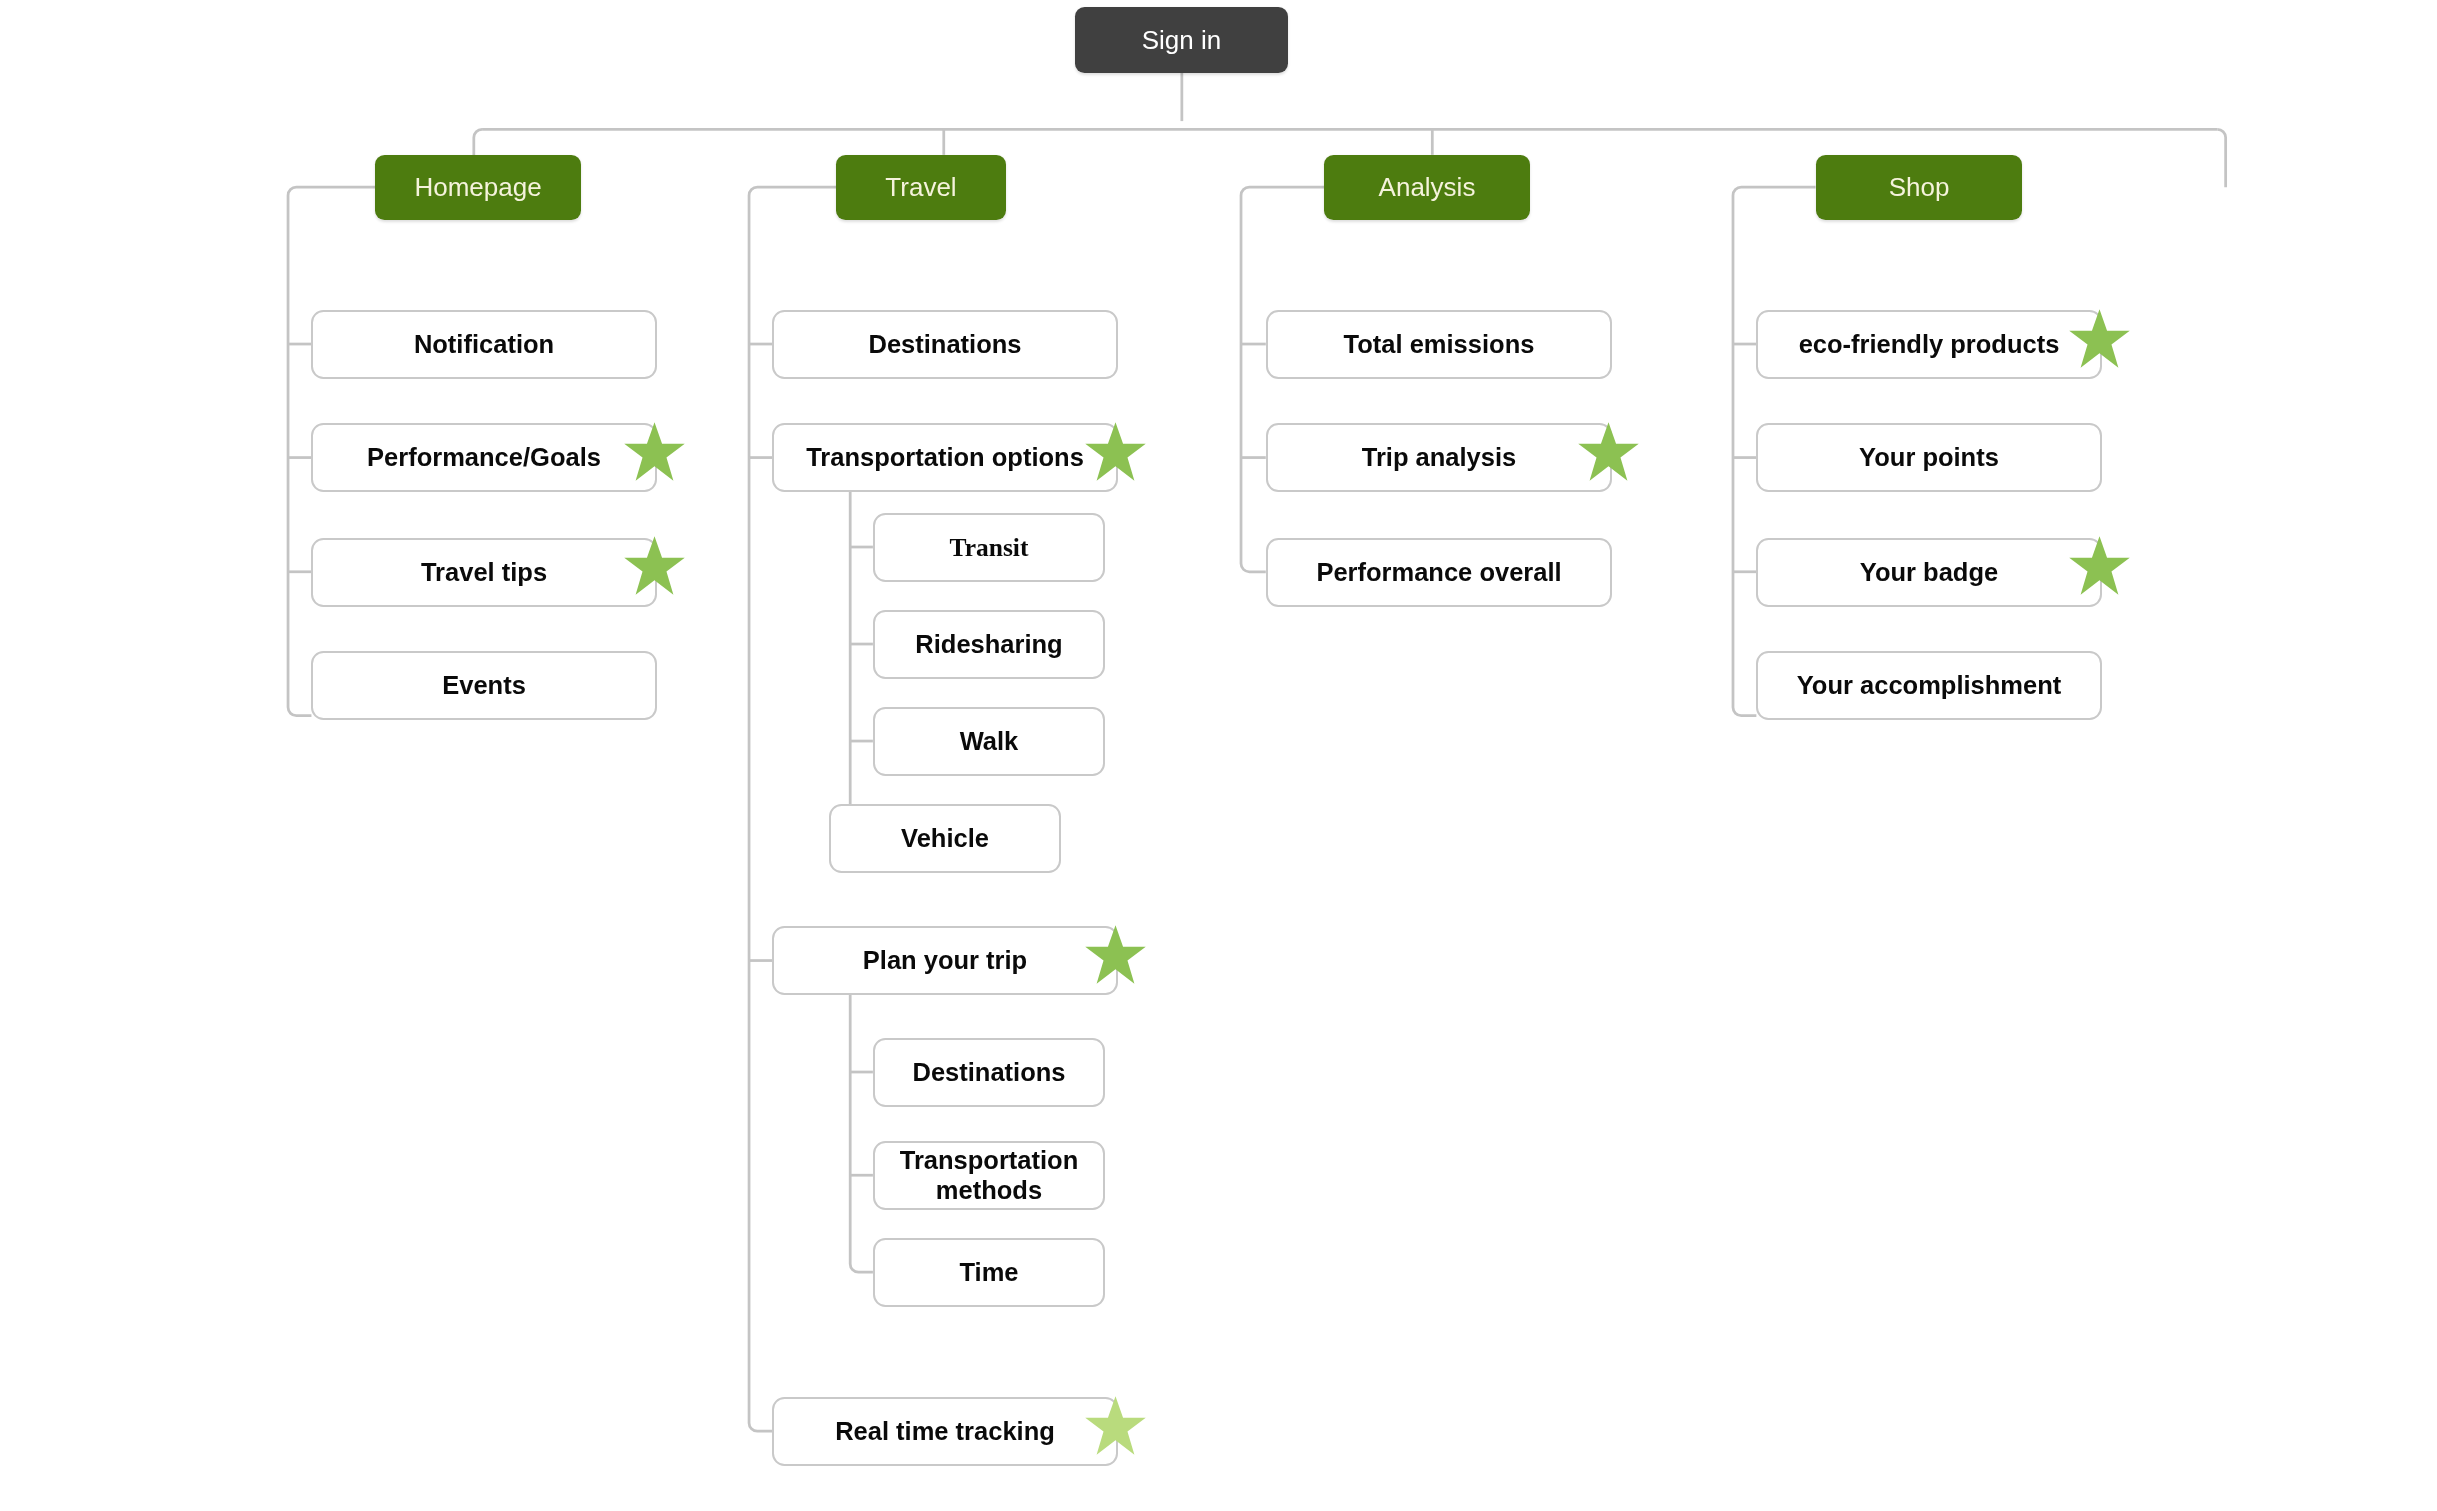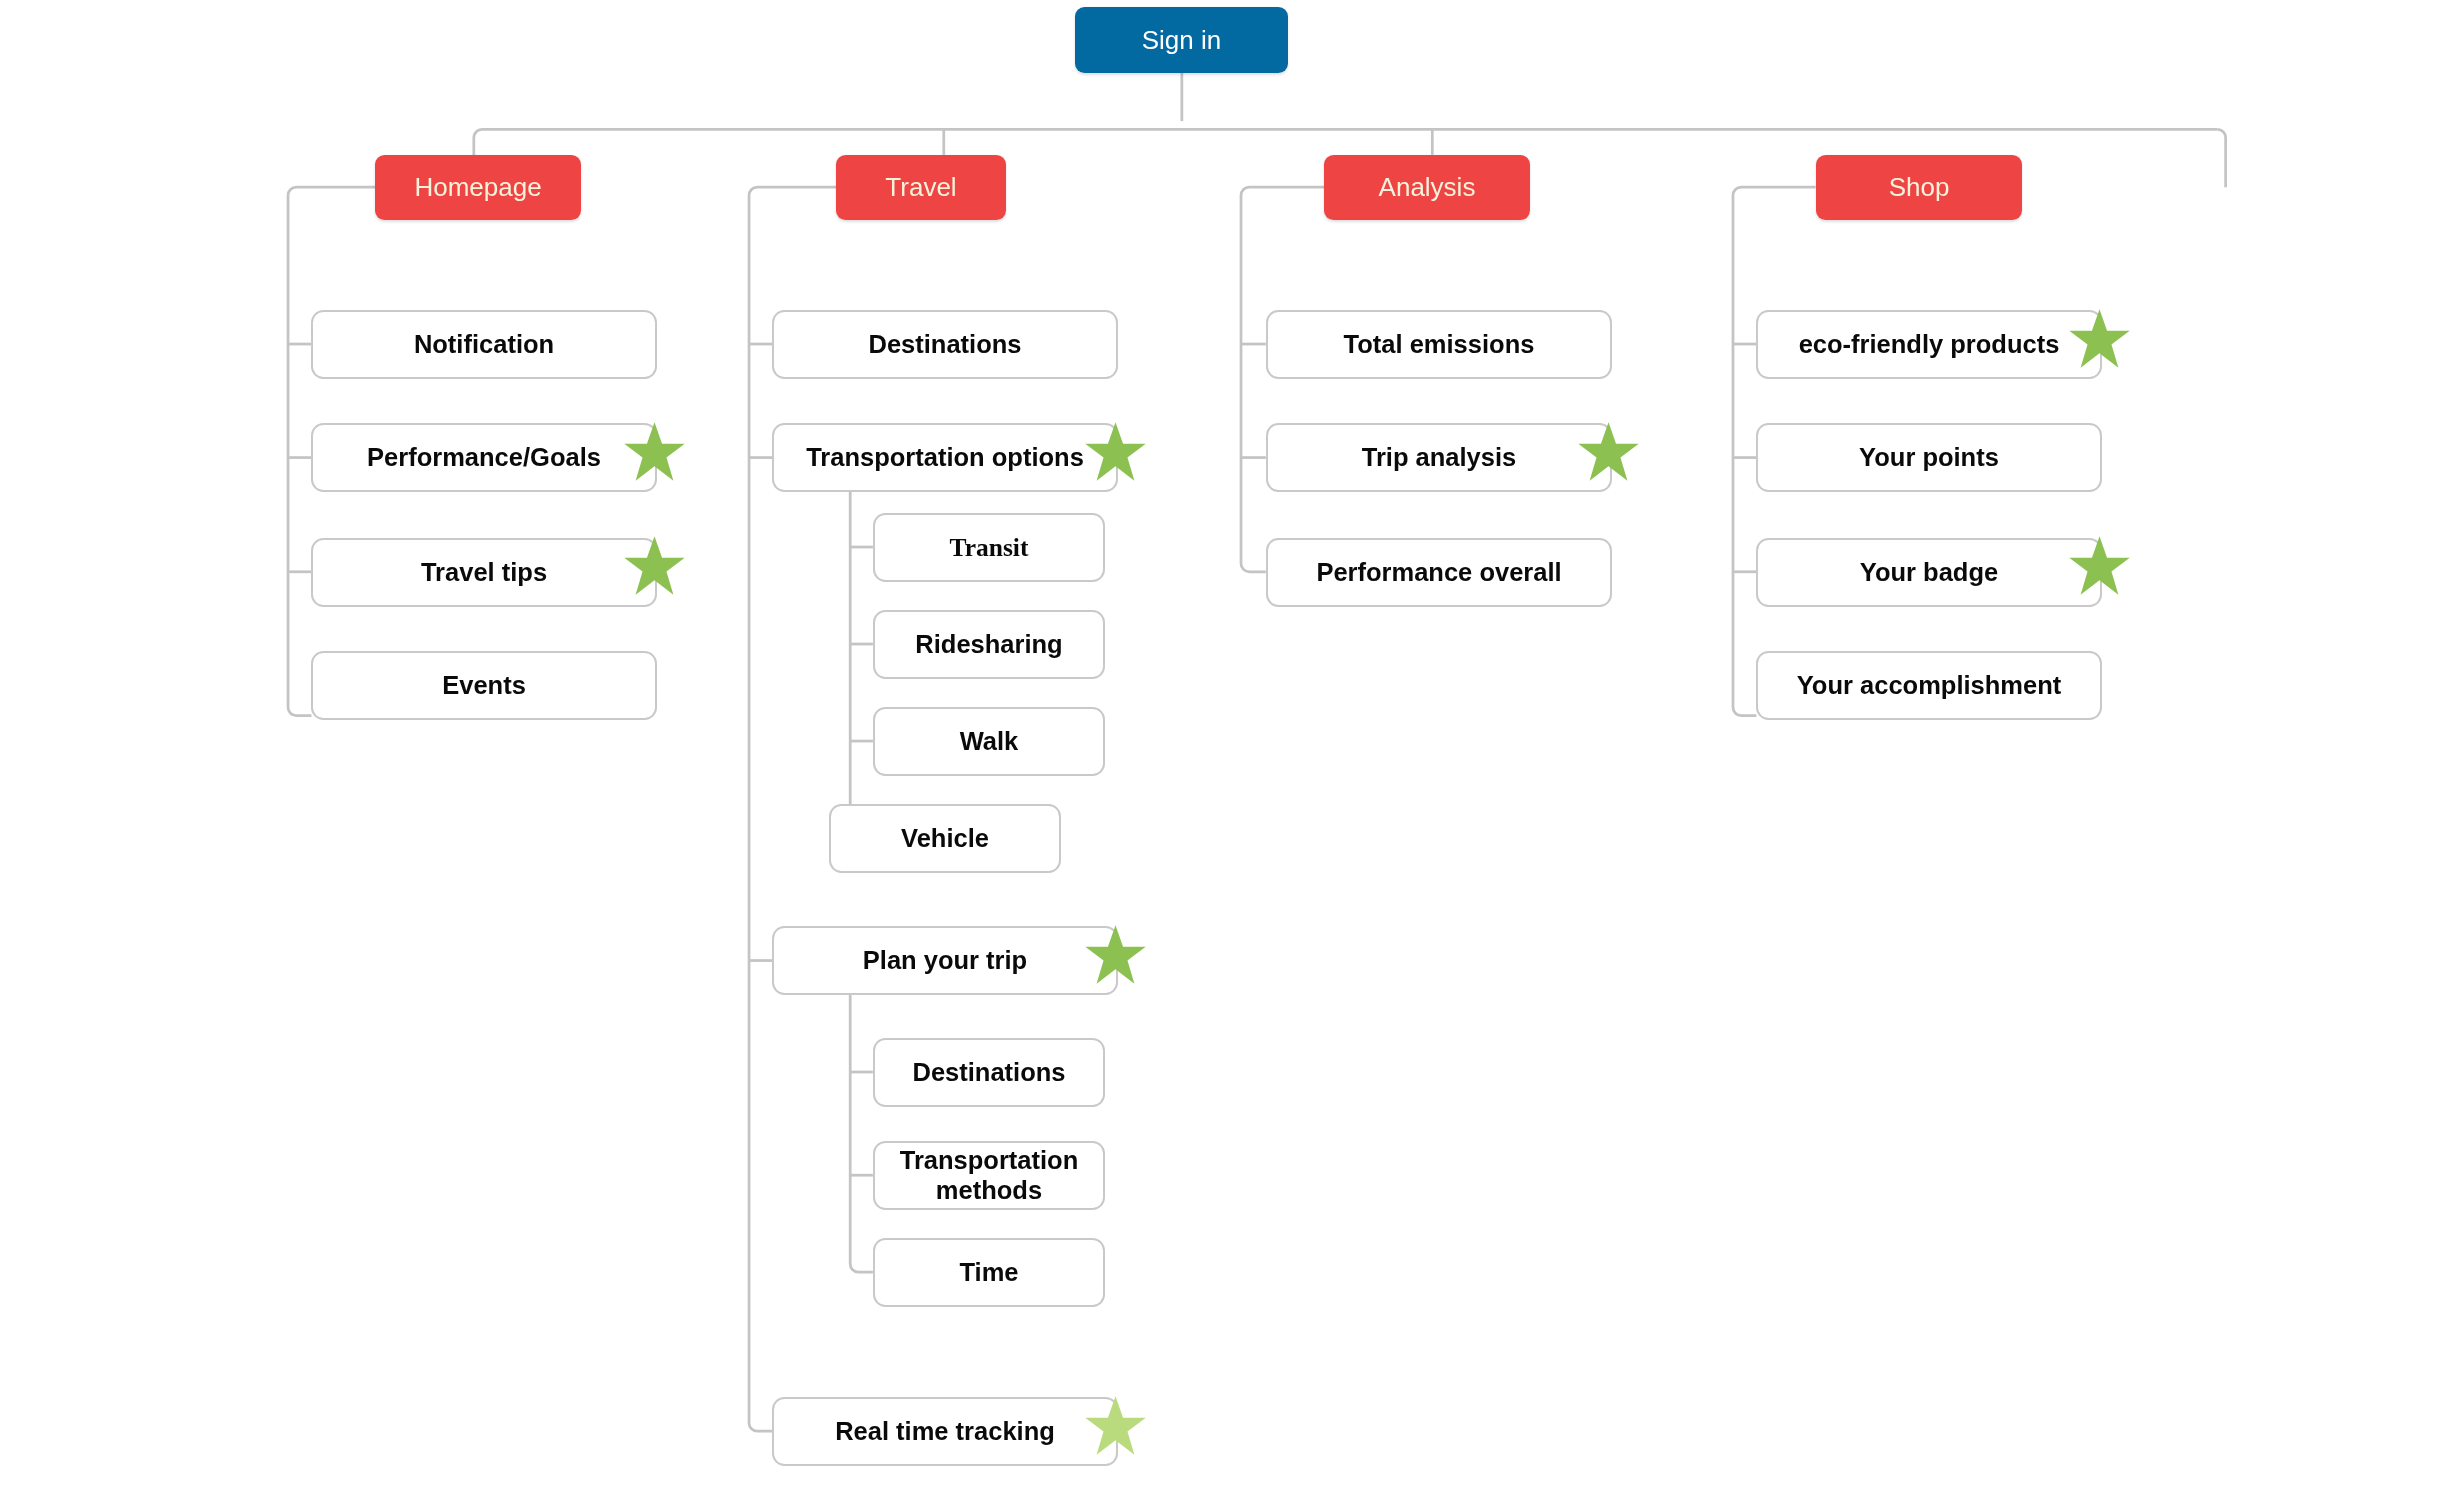--- a/index.html
+++ b/index.html
@@ -29,30 +29,30 @@
   .node {
     position: absolute;
     box-sizing: border-box;
     display: flex;
     align-items: center;
     justify-content: center;
     text-align: center;
     line-height: 1.16;
   }
   .node.root {
-    background: #0369a1;
+    background: #404040;
     color: #ffffff;
     border-radius: 9.6px;
     font-size: 26px;
     font-weight: 400;
     box-shadow: 0 1.4px 2.8px rgba(0,0,0,0.13);
     z-index: 3;
   }
   .node.section {
-    background: #ef4444;
+    background: #4d7c0f;
     color: #F5F3DC;
     border-radius: 9.6px;
     font-size: 26px;
     font-weight: 400;
     box-shadow: 0 1.4px 2.8px rgba(0,0,0,0.13);
     z-index: 3;
   }
   .node.leaf {
     background: #ffffff;
     color: #0a0a0a;

